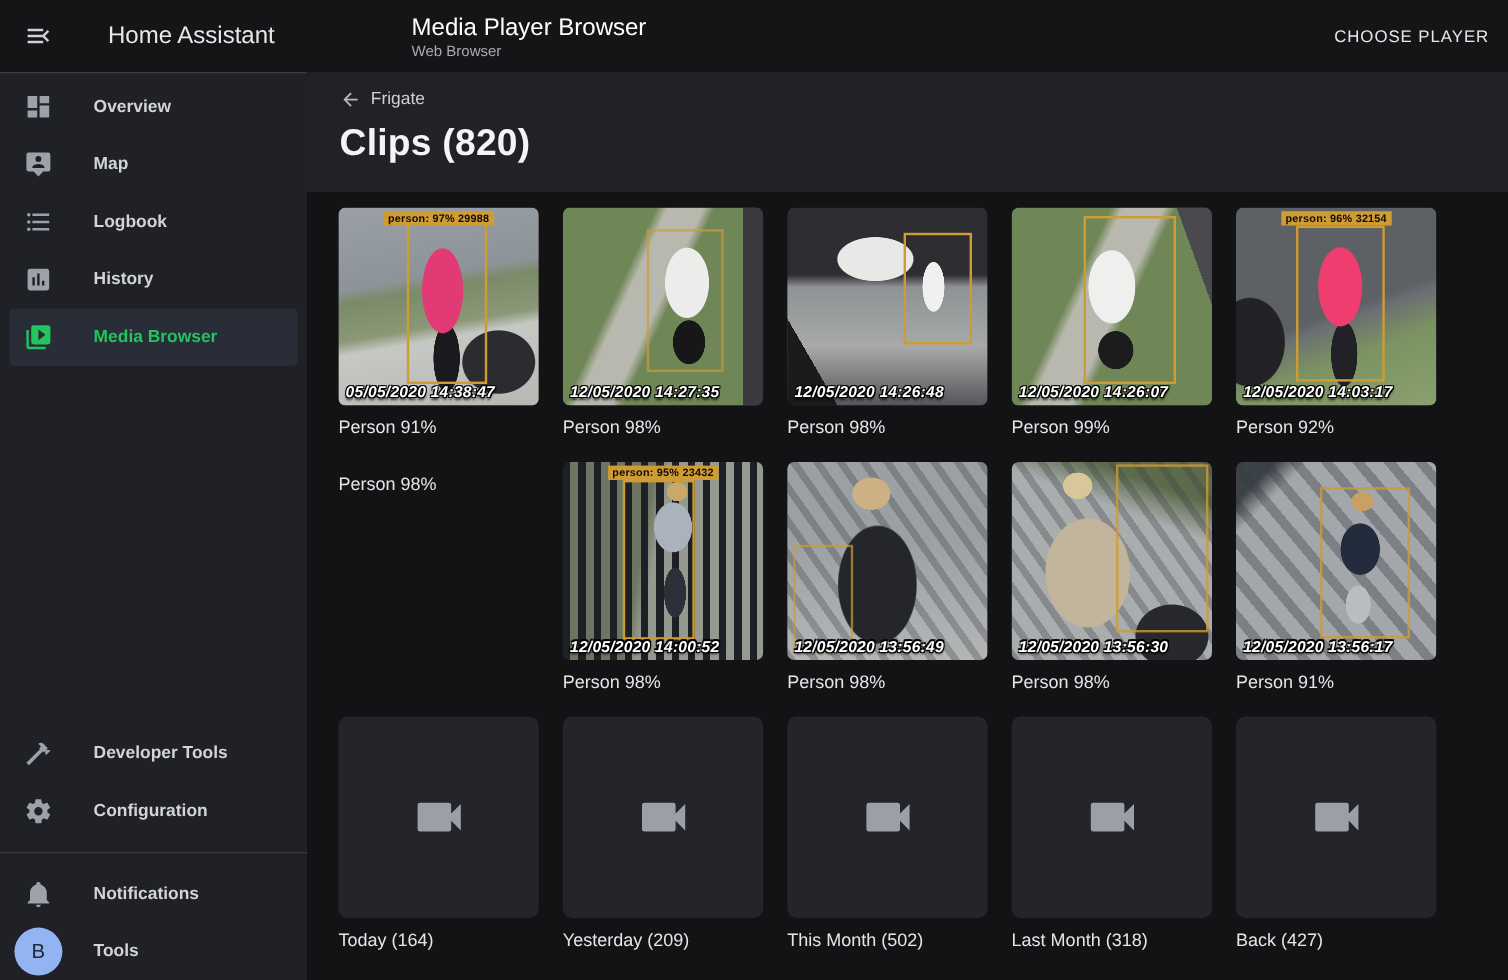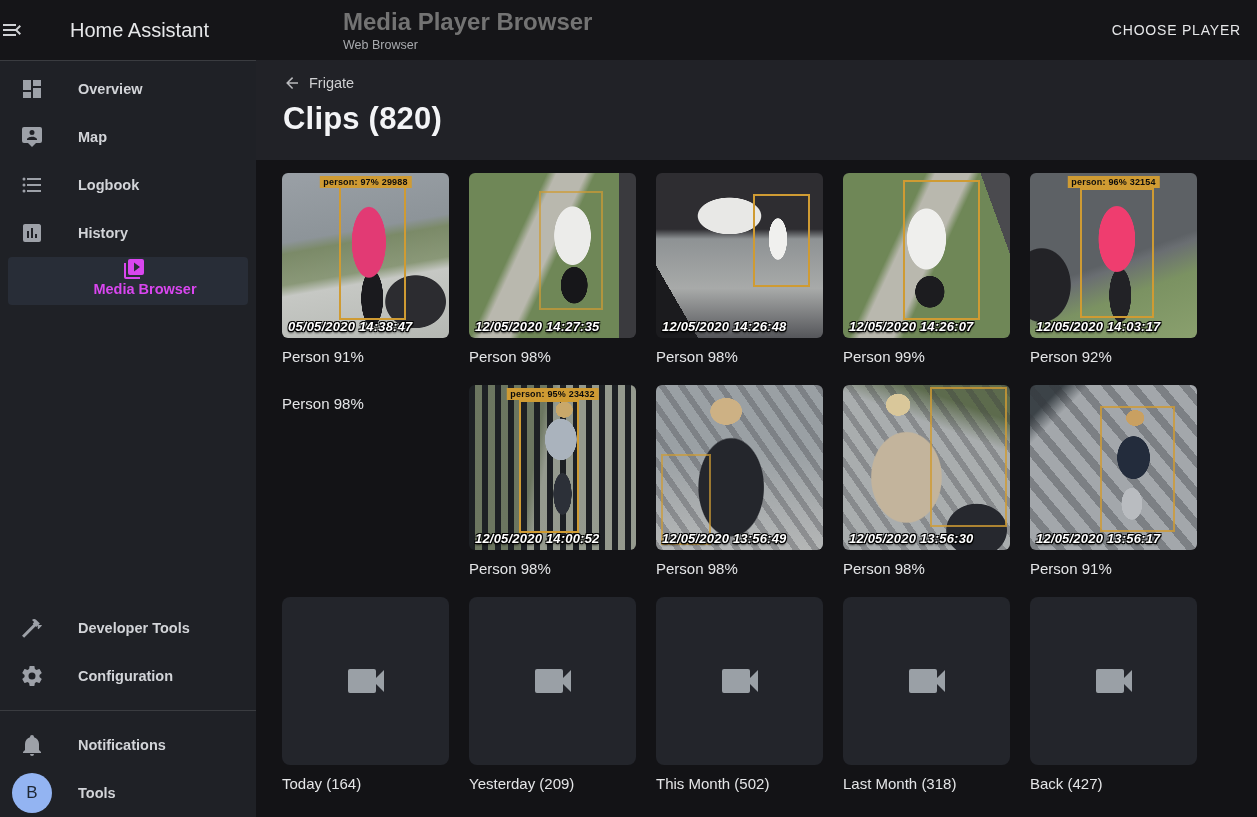--- a/index.html
+++ b/index.html
@@ -1,45 +1,45 @@
 <!DOCTYPE html>
 <html><head>
 <meta charset="utf-8">
 <style>
   * { margin:0; padding:0; box-sizing:border-box; }
   html,body { width:1257px; height:817px; overflow:hidden; background:#131316;
               font-family:"Liberation Sans", sans-serif; }
 
   
   .app-bar { height:60px; width:100%; background:#151518; display:flex; align-items:center; color:#e8e9eb; }
-  .app-bar-left { width:256px; flex:0 0 256px; display:flex; align-items:center; }
+  .app-bar-left { width:256px; flex:0 0 256px; display:flex; align-items:center; padding-left:20px; }
   .menu-btn { width:24px; height:24px; cursor:pointer; color:#cfd1d4; }
   .menu-btn svg { width:24px; height:24px; fill:currentColor; }
   .ha-title { margin-left:46px; font-size:20px; color:#e6e7e9; white-space:nowrap; }
   .panel-title-block { margin-left:87px; display:flex; flex-direction:column; }
-  .panel-title { font-size:24px; color:#737373; line-height:1.2;font-weight:bold; }
+  .panel-title { font-size:20px; color:#ffffff; line-height:1.2; }
   .panel-subtitle { font-size:12.5px; color:#a8aaae; margin-top:1px; }
   .app-bar-spacer { flex:1; }
   .choose-player { font-size:14px; font-weight:500; letter-spacing:.8px; color:#e6e7e9;
                    padding:10px 16px 10px 8px; cursor:pointer; background:none; border:none;
                    font-family:"Liberation Sans", sans-serif; }
 
   
   .main-row { display:flex; height:757px; }
 
   
   .sidebar { width:256px; flex:0 0 256px; background:#1f2126; border-top:1px solid rgba(255,255,255,.12);
              display:flex; flex-direction:column; padding-top:4px; }
   .side-item { height:48px; margin:0 8px; border-radius:4px; display:flex; align-items:center;
                cursor:pointer; color:#d2d4d8; }
   .side-item .icon { width:24px; height:24px; margin-left:12px; color:#9da1a8; flex:0 0 24px; }
   .side-item .icon svg { width:24px; height:24px; fill:currentColor; }
   .side-item .lbl { margin-left:34px; font-size:14.5px; font-weight:700; }
   .side-item.selected { background:#282d37; }
-  .side-item.selected, .side-item.selected .icon { color:#d946ef;flex-direction:column; }
+  .side-item.selected, .side-item.selected .icon { color:#22c55e; }
   .side-spacer { flex:1; }
   .side-divider { height:1px; background:rgba(255,255,255,.12); margin:10px 0; }
   .avatar { width:40px; height:40px; border-radius:50%; background:#93b4f2; color:#1e2733;
             display:flex; align-items:center; justify-content:center; font-size:17px; font-weight:500;
             margin-left:4px; flex:0 0 40px; }
   .side-item.profile .lbl { margin-left:26px; }
 
   
   .content { flex:1; display:flex; flex-direction:column; background:#131316; }
   .media-header { height:100px; background:#212227; padding:14px 0 0 27px; }

